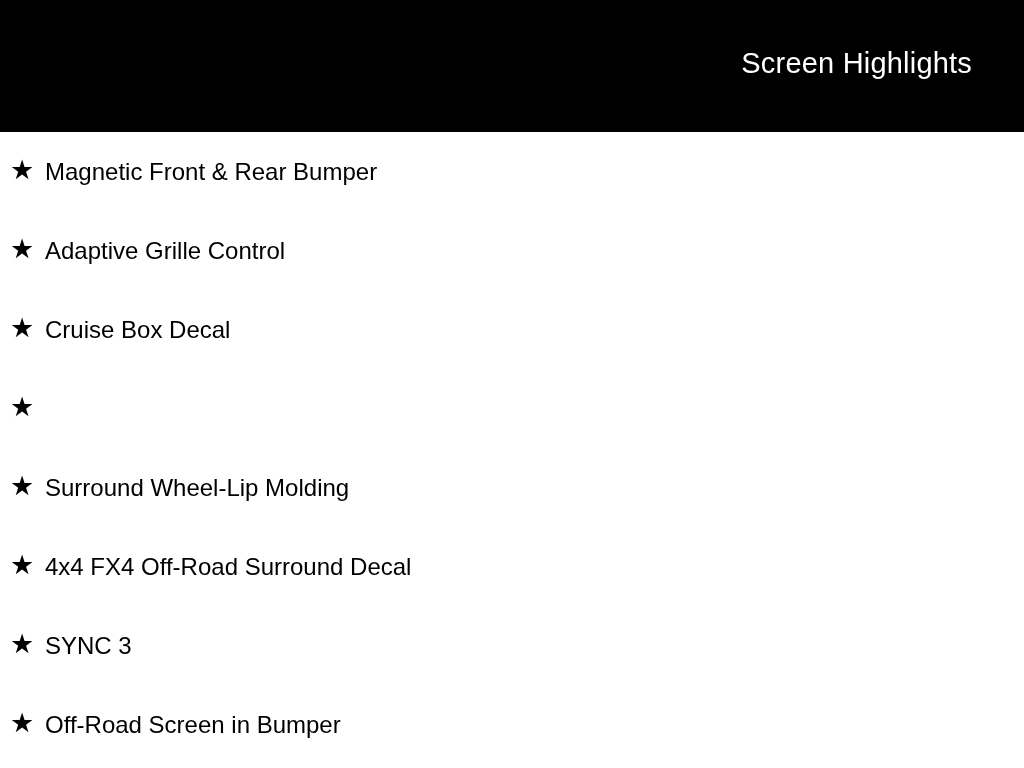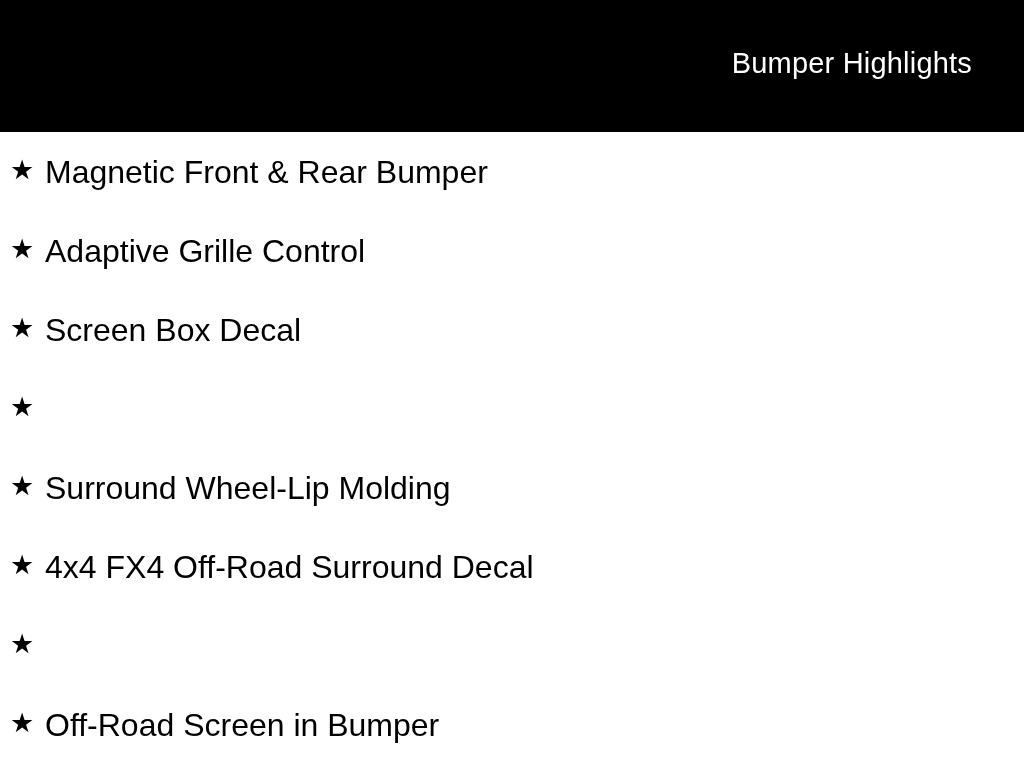--- a/index.html
+++ b/index.html
@@ -54,68 +54,69 @@
     width: 35px;
     flex: 0 0 35px;
     font-size: 27px;
     line-height: 1;
     color: #000000;
     text-align: left;
     position: relative;
     top: -1px;
   }
   .label {
-    font-size: 32px;
+    font-size: 24px;
     line-height: 1;
     color: #000000;
     white-space: nowrap;
   }
 </style>
 </head>
 <body>
 
 <div class="page">
 
   <div class="header">
-    <span class="header-title">Bumper Highlights</span>
+    <span class="header-title">Screen Highlights</span>
   </div>
 
   <div class="list">
 
       <div class="row">
         <span class="star">★</span>
         <span class="label">Magnetic Front &amp; Rear Bumper</span>
       </div>
 
       <div class="row">
         <span class="star">★</span>
         <span class="label">Adaptive Grille Control</span>
       </div>
 
       <div class="row">
         <span class="star">★</span>
-        <span class="label">Screen Box Decal</span>
+        <span class="label">Cruise Box Decal</span>
       </div>
 
       <div class="row">
         <span class="star">★</span>
       </div>
 
       <div class="row">
         <span class="star">★</span>
         <span class="label">Surround Wheel-Lip Molding</span>
       </div>
 
       <div class="row">
         <span class="star">★</span>
         <span class="label">4x4 FX4 Off-Road Surround Decal</span>
       </div>
 
       <div class="row">
         <span class="star">★</span>
+        <span class="label">SYNC 3</span>
       </div>
 
       <div class="row">
         <span class="star">★</span>
         <span class="label">Off-Road Screen in Bumper</span>
       </div>
     </div>
 
 </div>
 

